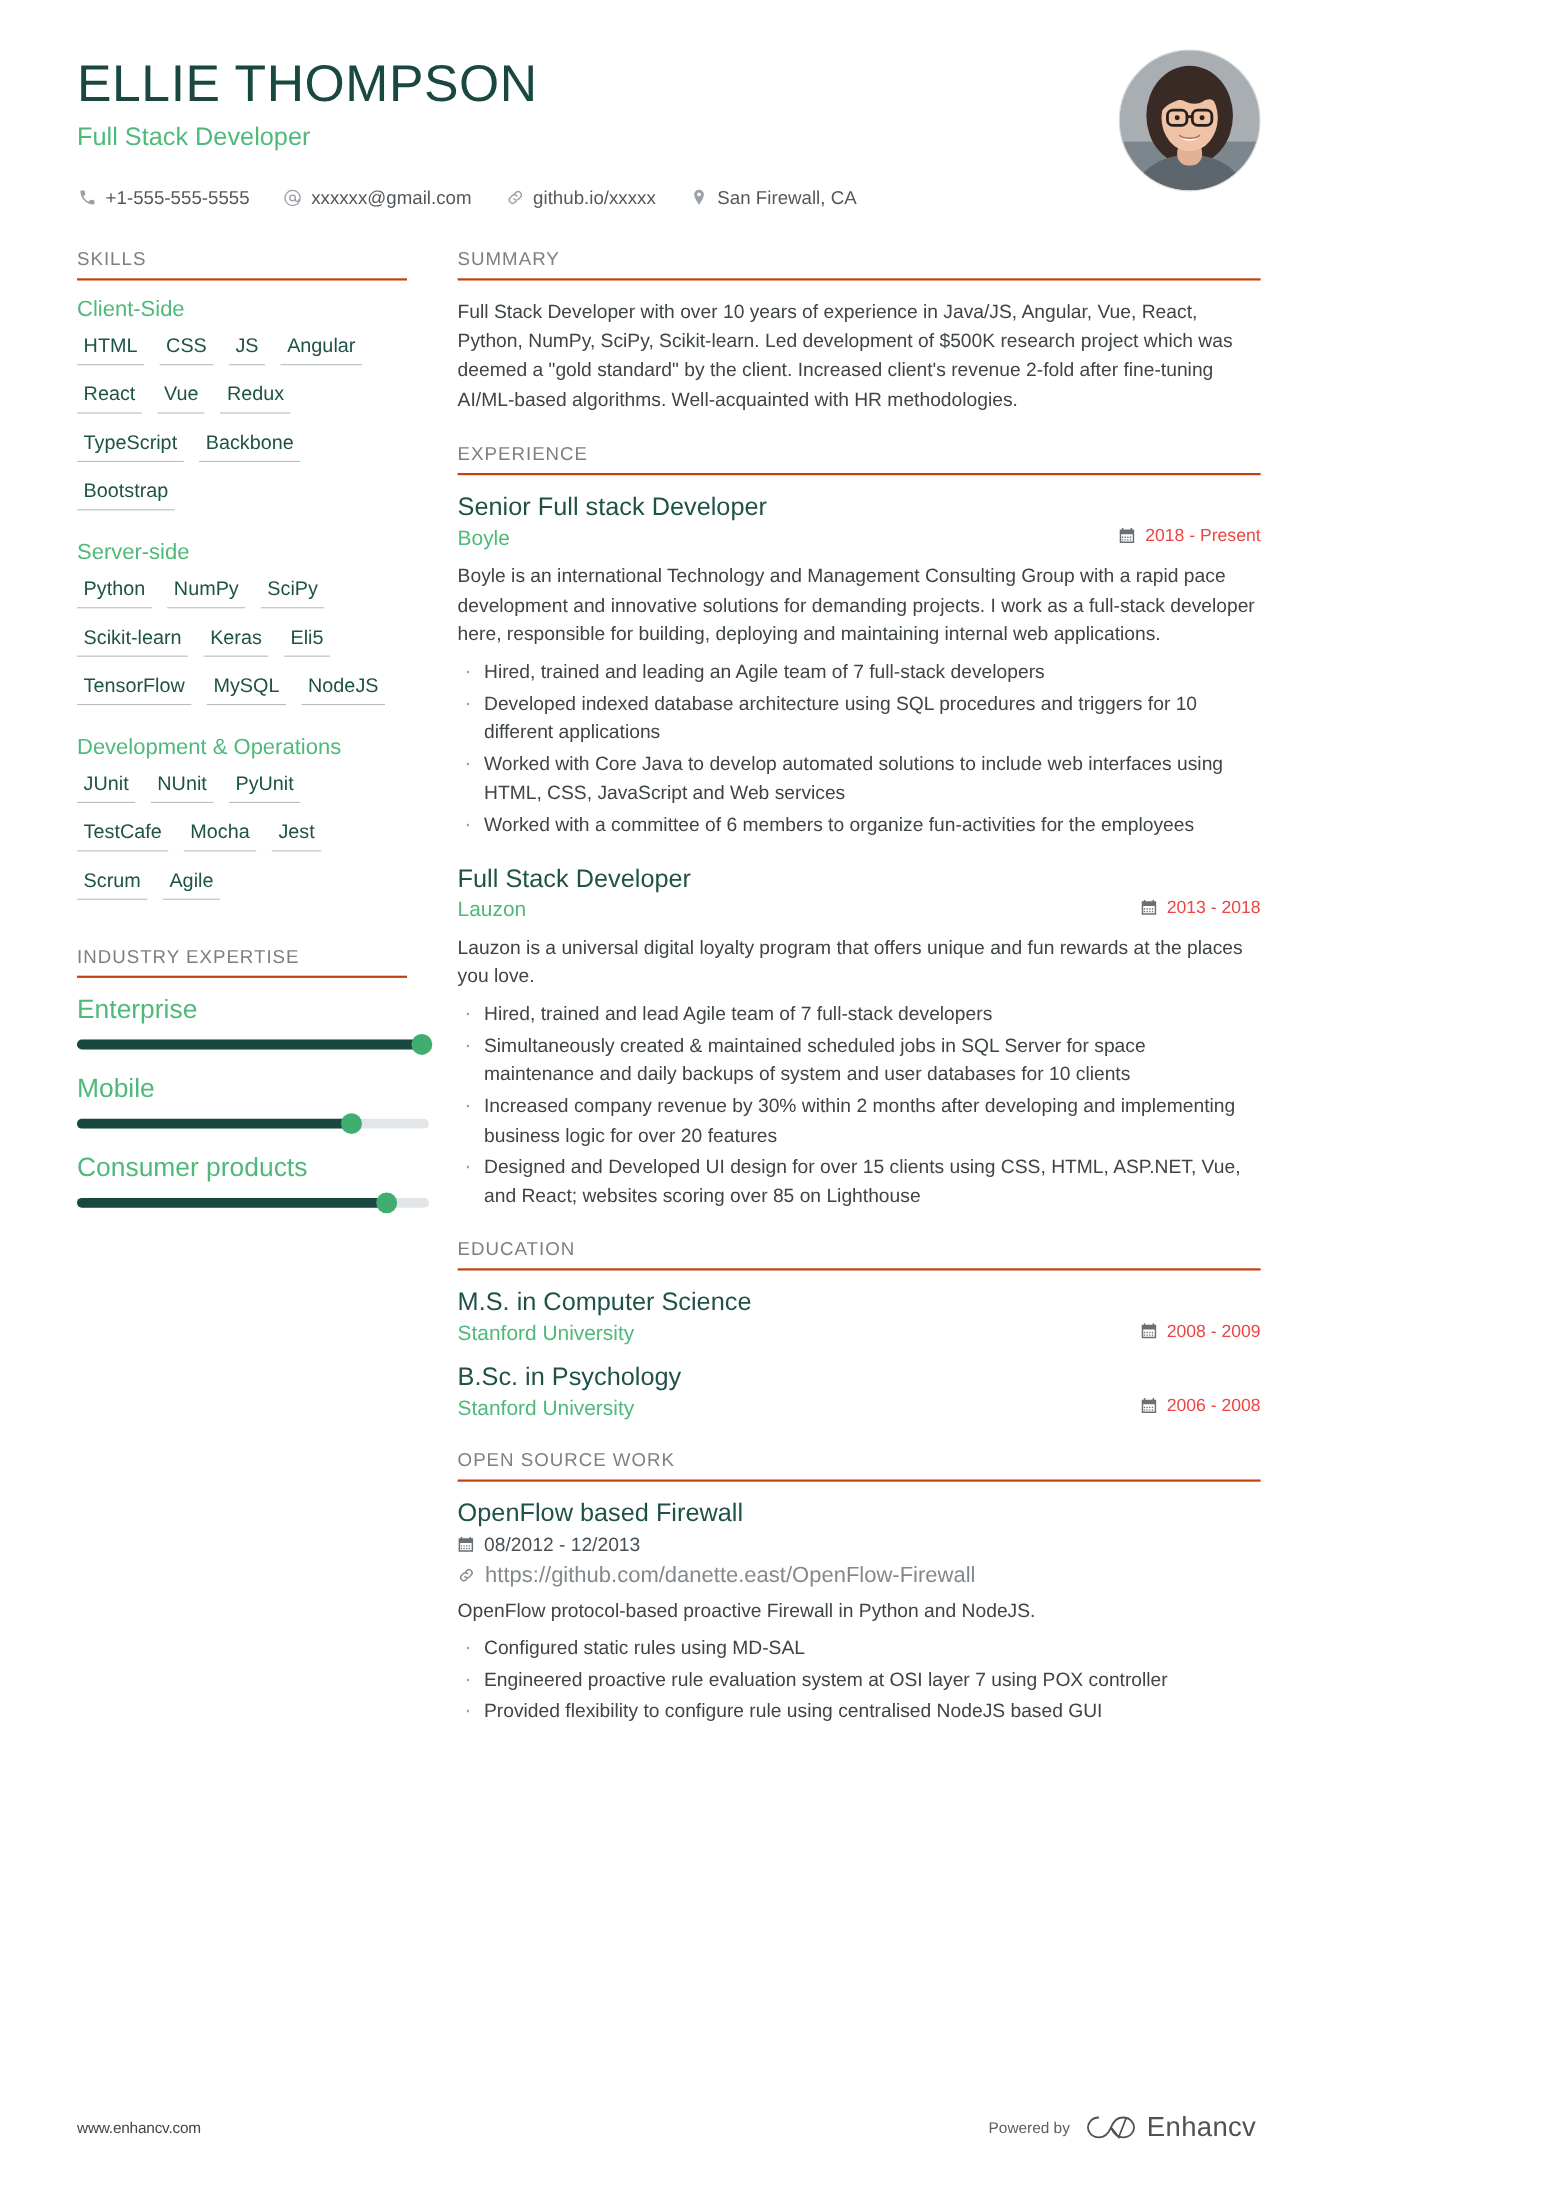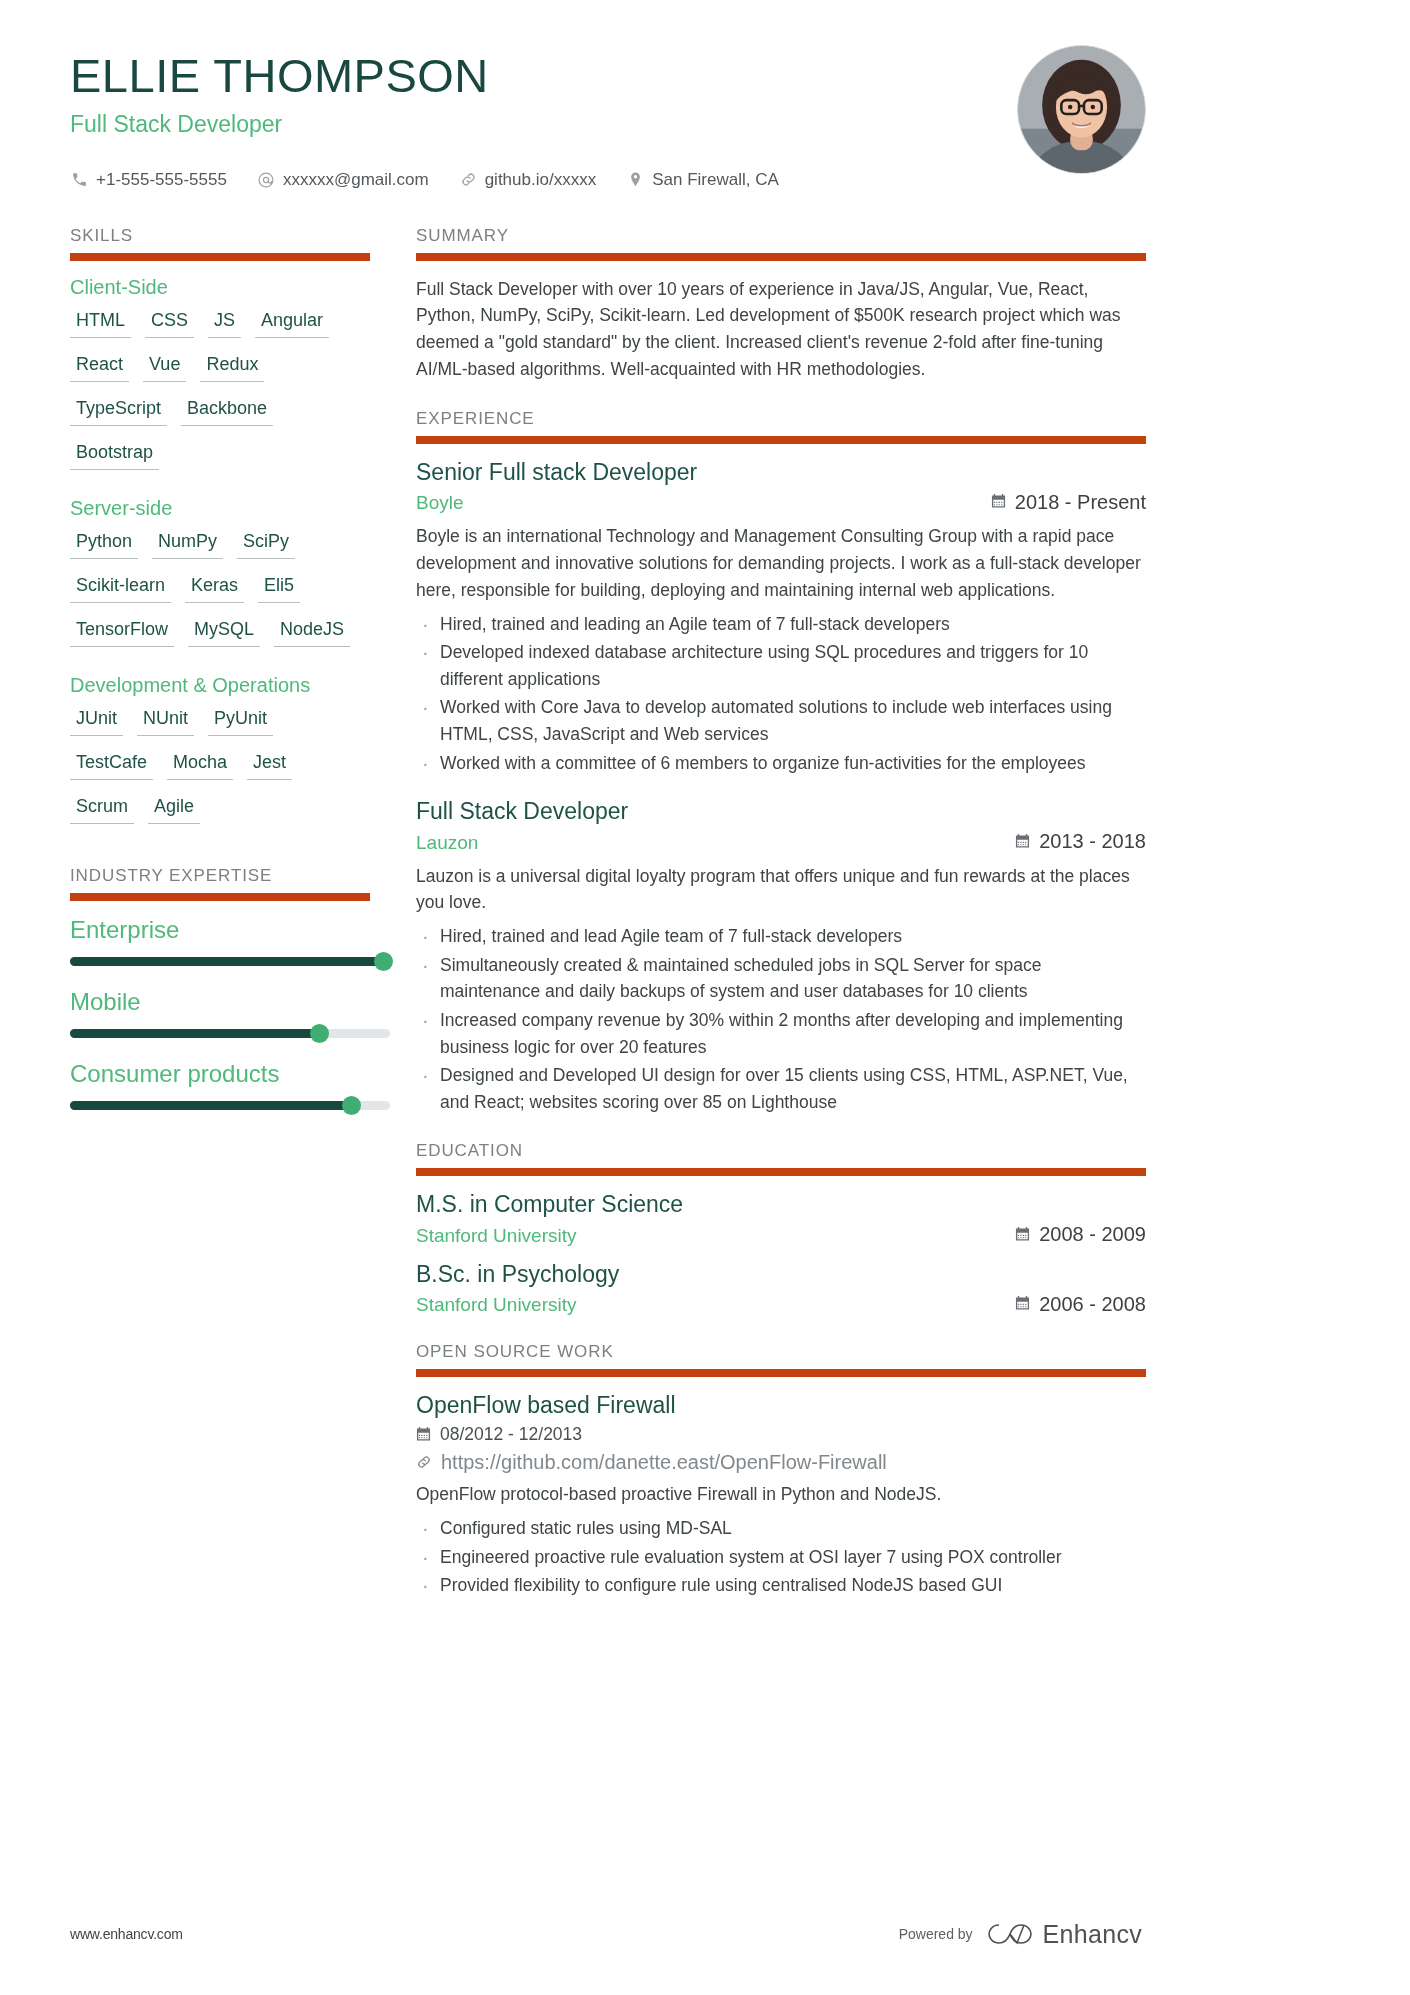--- a/index.html
+++ b/index.html
@@ -88,21 +88,21 @@
   .col-left { width: 322px; flex: none; padding-right: 22px; }
   .col-right { flex: 1; padding-left: 24px; }
 
   
   .sec-head {
     font-size: 17px;
     letter-spacing: 0.9px;
     color: #7b8084;
     font-weight: 400;
     padding-bottom: 7px;
-    border-bottom: 8px solid #c2410c;
+    border-bottom: 2px solid #c2410c;
     margin-bottom: 15px;
   }
   .section { margin-bottom: 26px; }
 
   
   .skill-group-title {
     font-size: 20px;
     color: #4eb97a;
     margin: 13px 0 9px 0;
     font-weight: 400;
@@ -169,22 +169,22 @@
     display: flex;
     align-items: baseline;
     justify-content: space-between;
     margin-bottom: 9px;
   }
   .entry-org {
     font-size: 19px;
     color: #4eb97a;
   }
   .entry-date {
-    font-size: 20px;
-    color: #404040;
+    font-size: 16px;
+    color: #ef4444;
     display: flex;
     align-items: center;
     white-space: nowrap;
   }
   .cal-icon {
     width: 16px; height: 16px;
     margin-right: 8px;
     display: inline-flex;
     color: #6a6f73;
   }

